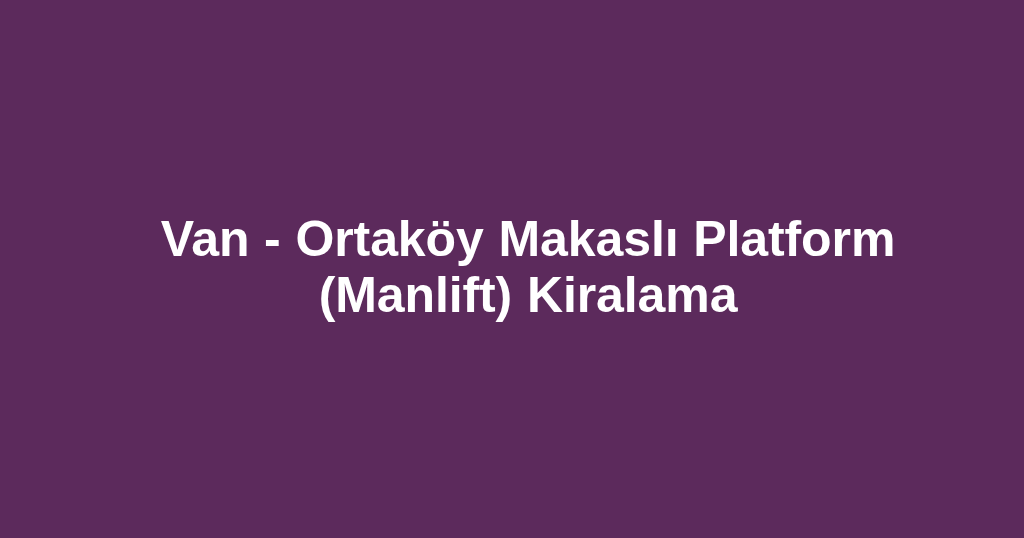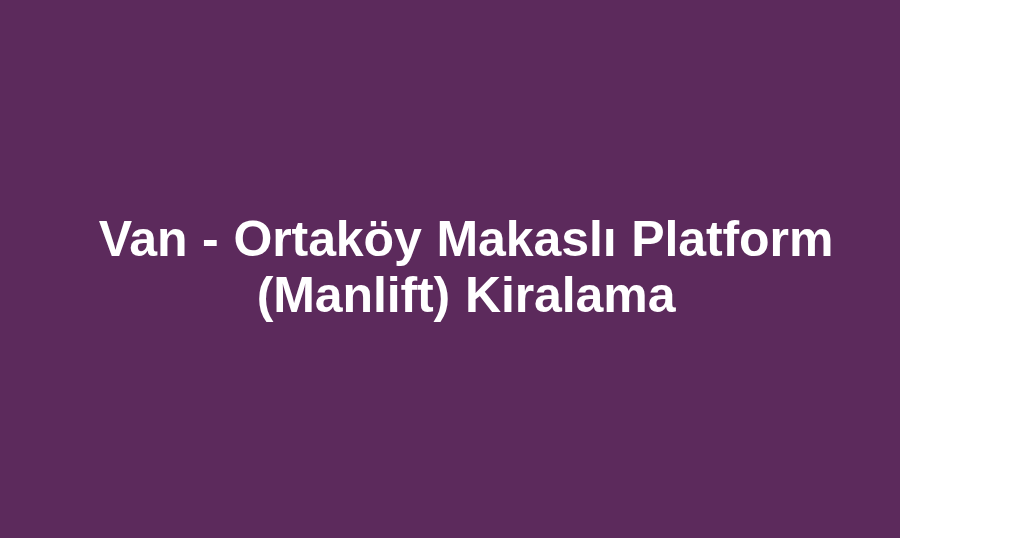--- a/index.html
+++ b/index.html
@@ -11,21 +11,21 @@
     width: 1024px;
     height: 538px;
     overflow: hidden;
     font-family: "Liberation Sans", "DejaVu Sans", sans-serif;
   }
 
   
   .banner {
     position: relative;
     box-sizing: border-box;
-    width: 900px;
+    width: 1024px;
     height: 538px;
     background-color: #5c2a5c;
     display: flex;
     align-items: center;
     justify-content: center;
     overflow: hidden;
     padding-left: 32px;
   }
 
   .banner__inner {

